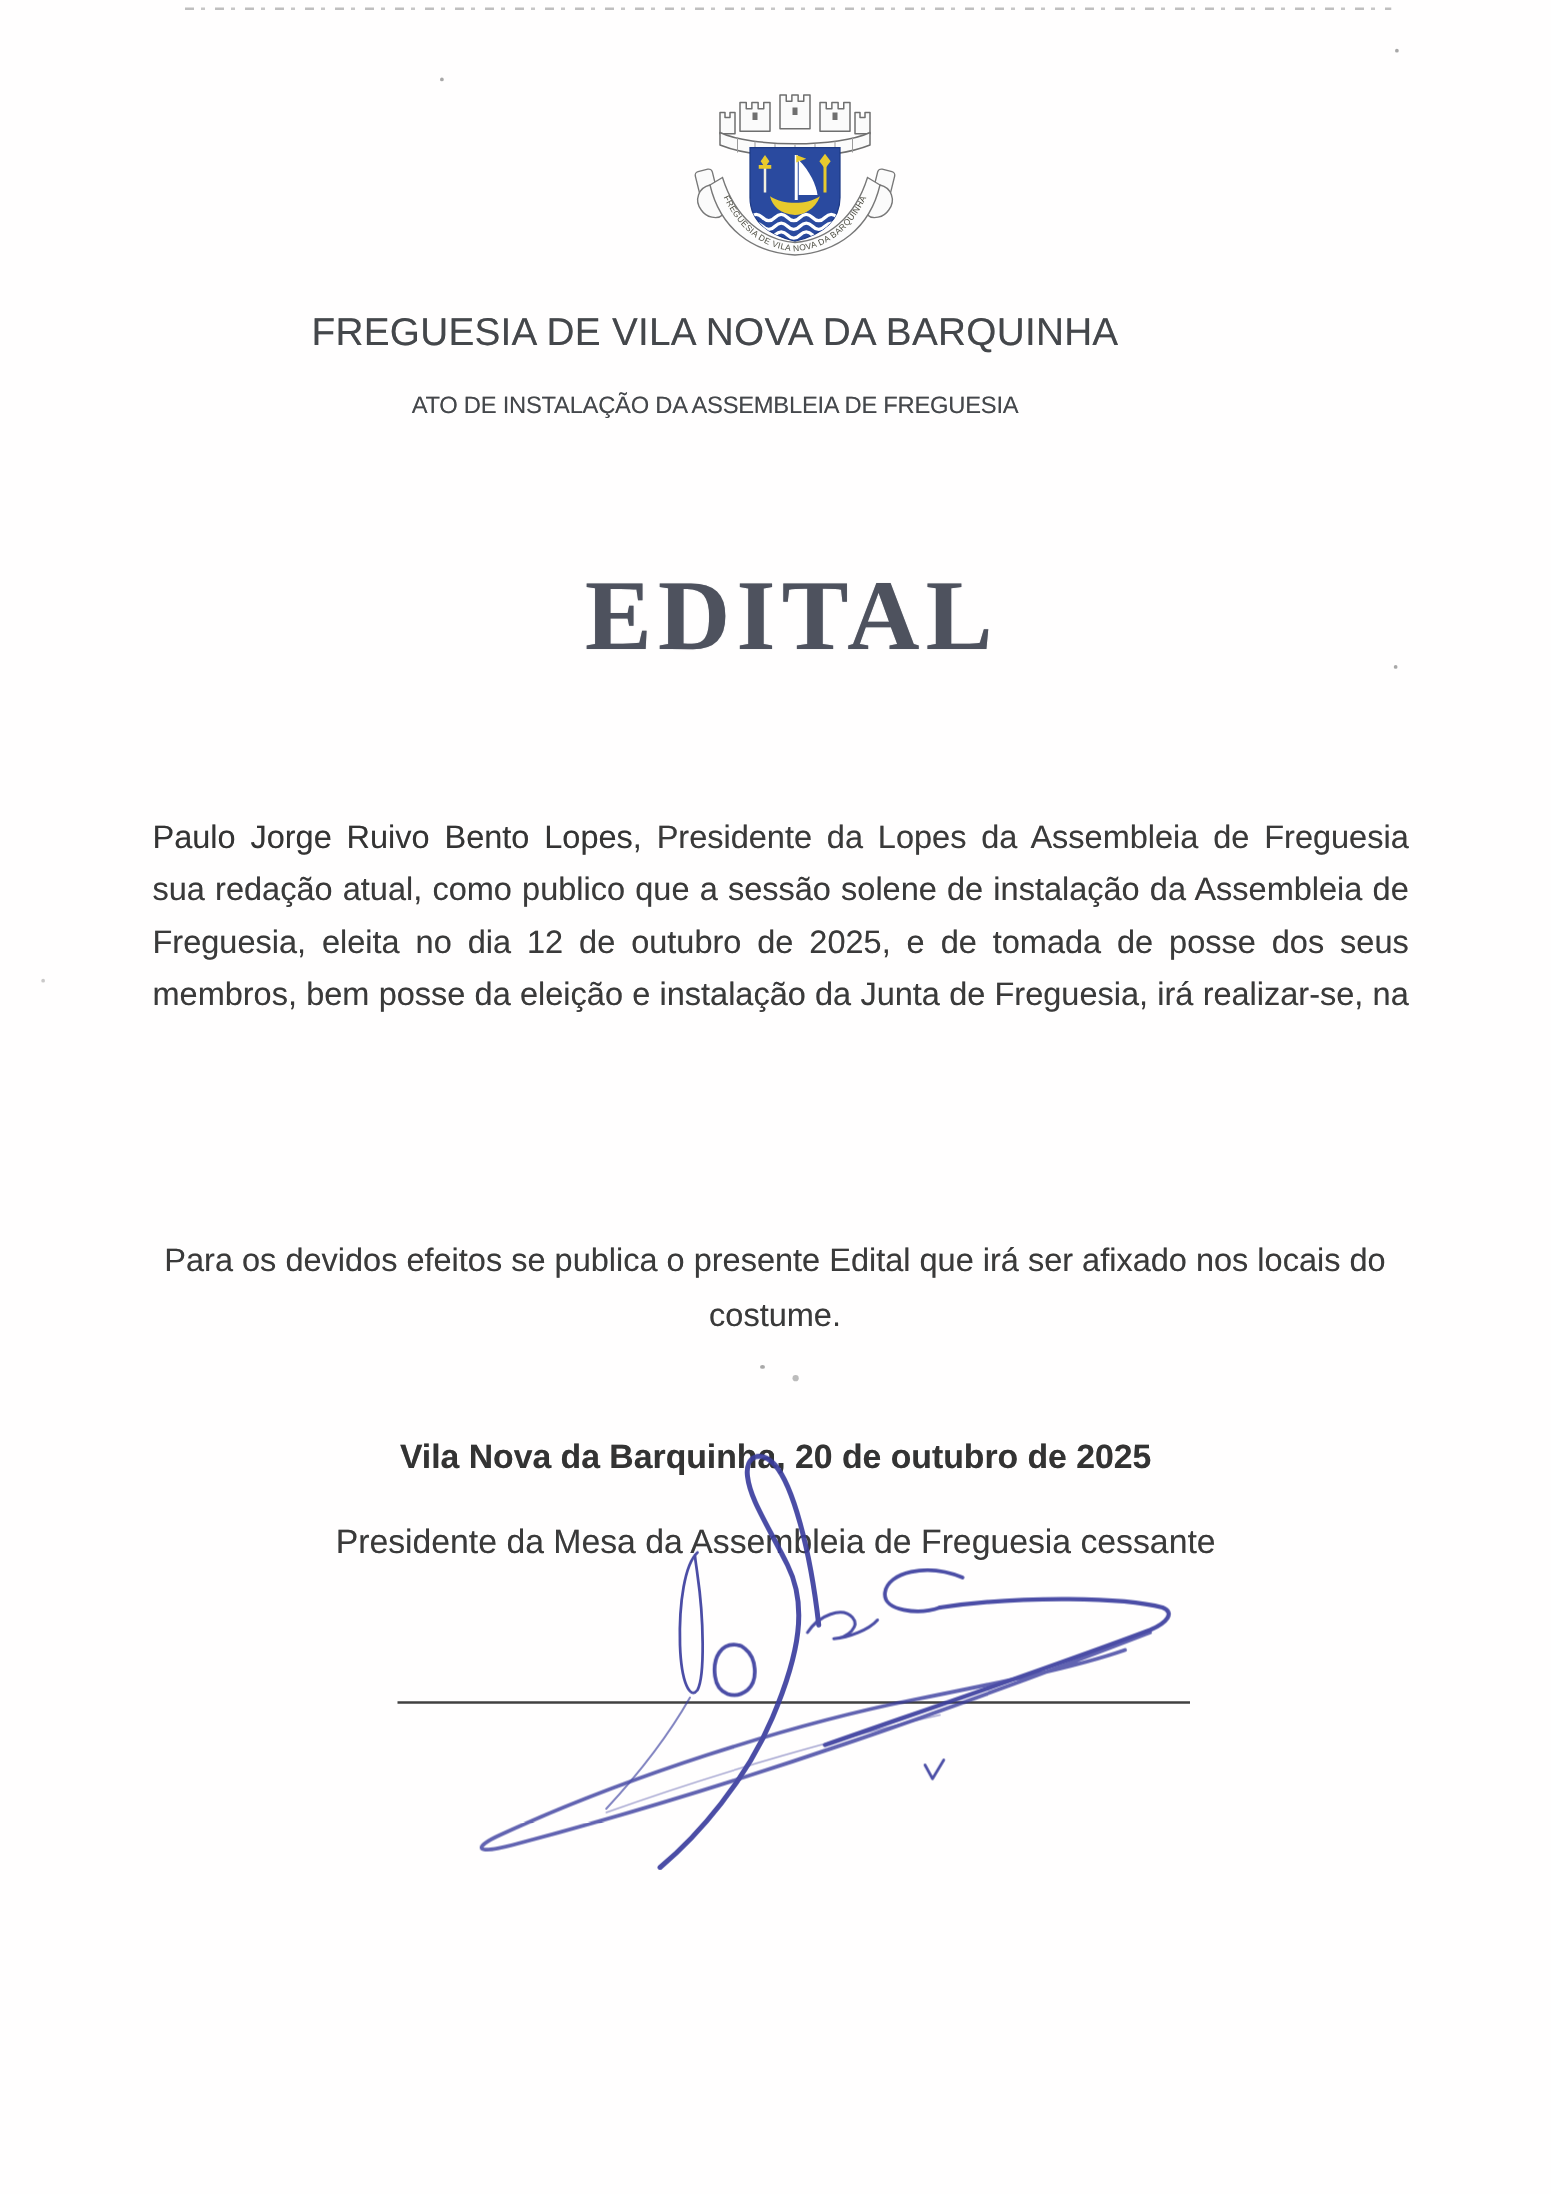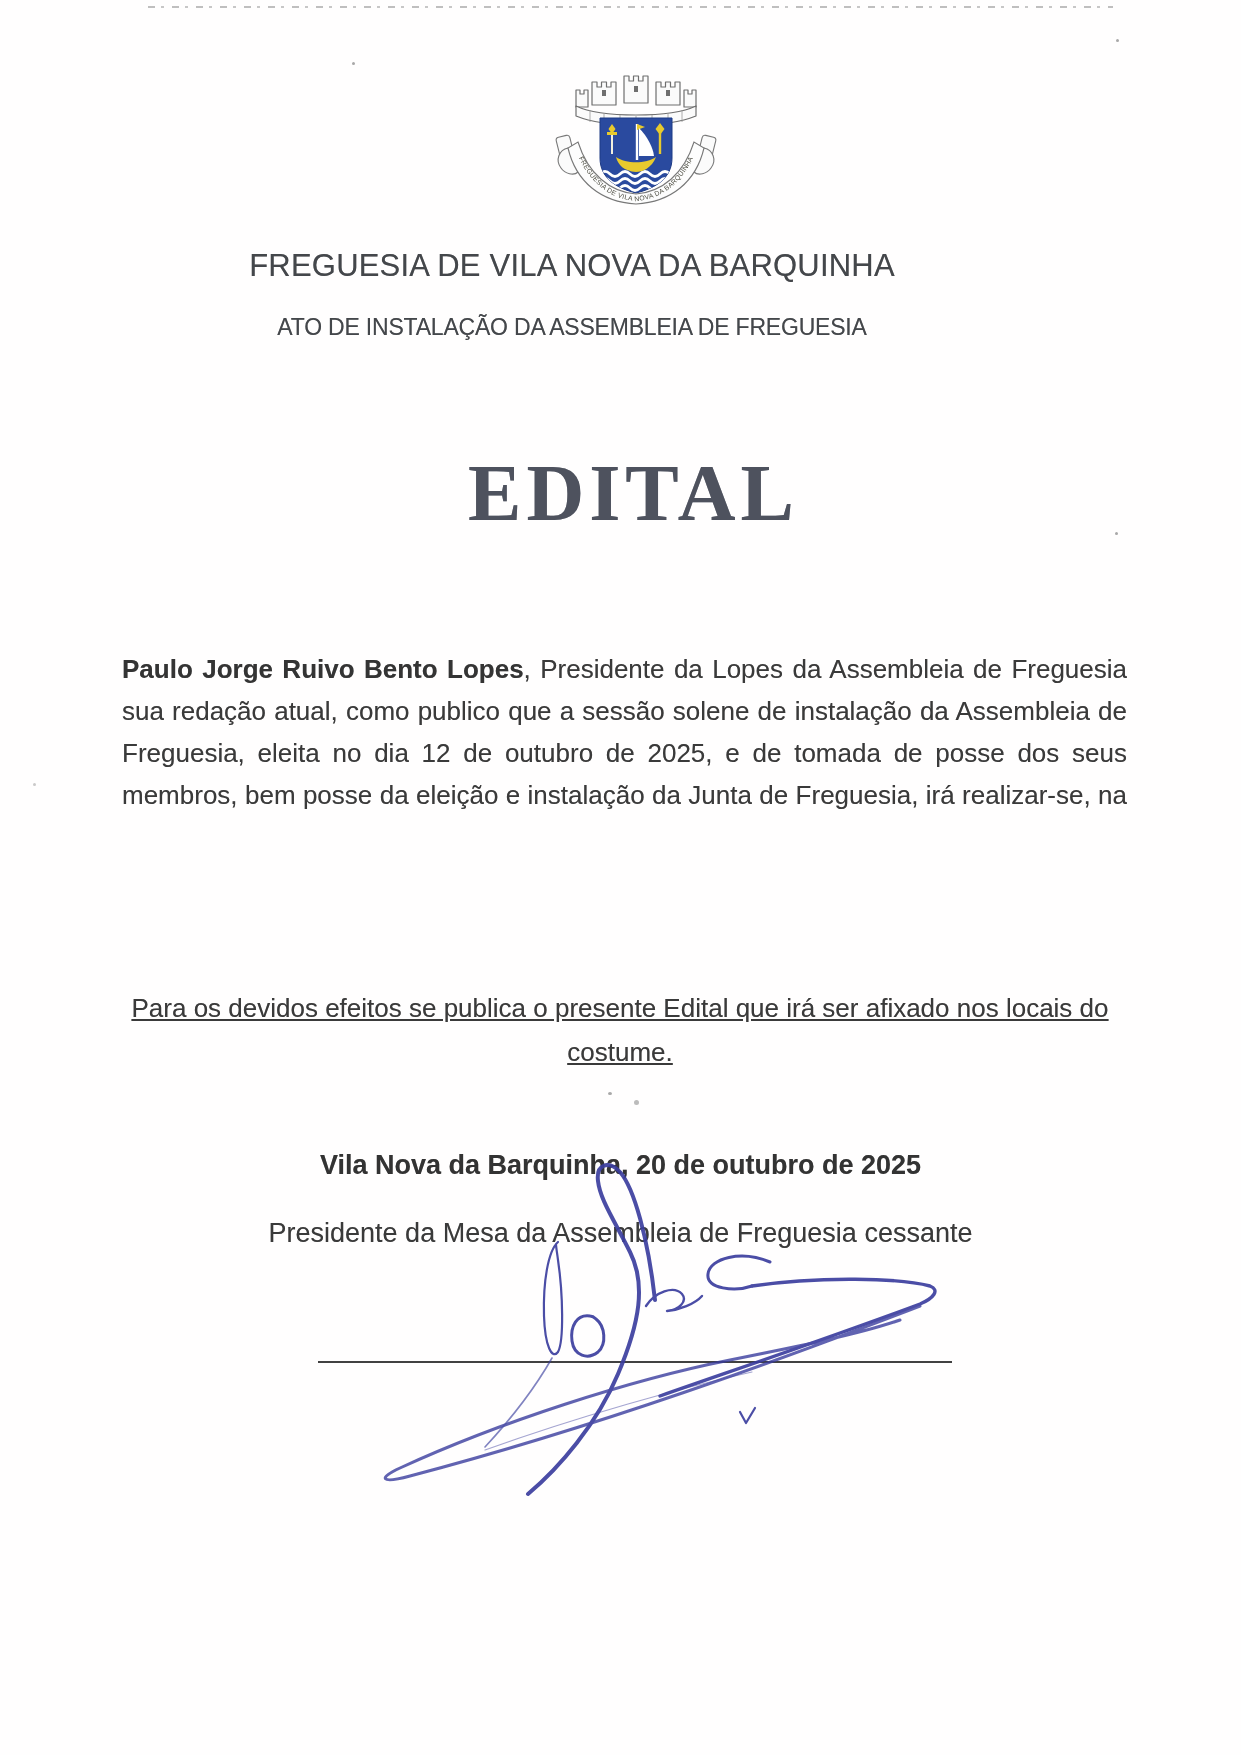--- a/index.html
+++ b/index.html
@@ -19,46 +19,46 @@
   }
   .speck{position:absolute;background:#7a7a7a;border-radius:50%;opacity:.65;}
   .crest{position:absolute;left:546px;top:70px;}
   .org-name{
     position:absolute;left:0;top:248px;width:1144px;
     text-align:center;font-size:31px;letter-spacing:.2px;
     color:#44474b;text-shadow:0 0 .5px rgba(60,60,60,.45);
   }
   .doc-subtitle{
     position:absolute;left:0;top:314px;width:1144px;
-    text-align:center;font-size:23px;letter-spacing:-.2px;
+    text-align:center;font-size:19px;letter-spacing:-.2px;
     color:#44474b;text-shadow:0 0 .5px rgba(60,60,60,.45);
   }
   .doc-title{
     position:absolute;left:13px;top:448px;width:1241px;
     text-align:center;
     font-family:"Liberation Serif",serif;font-weight:700;
     font-size:80px;letter-spacing:5px;
     color:#4e525e;text-shadow:0 0 .6px rgba(70,75,90,.5);
   }
   .body-par{
     position:absolute;left:122px;top:648px;width:1005px;
     font-size:26px;color:#3a3a3a;
     text-shadow:0 0 .5px rgba(50,50,50,.4);
   }
   .bline{
     height:42px;line-height:42px;
     text-align:justify;text-align-last:justify;
     white-space:nowrap;
   }
   .bline.last{text-align-last:left;}
-  .bline .b{font-weight:700;color:#343434;}
+  .bline .b{font-weight:400;color:#343434;}
   .closing{
     position:absolute;left:105px;top:986px;width:1030px;
     text-align:center;font-size:26px;line-height:44px;
-    color:#3a3a3a;text-shadow:0 0 .5px rgba(50,50,50,.4);text-decoration:underline;
+    color:#3a3a3a;text-shadow:0 0 .5px rgba(50,50,50,.4);
   }
   .place-date{
     position:absolute;left:0;top:1150px;width:1241px;
     text-align:center;font-size:27px;font-weight:700;color:#333;
     text-shadow:0 0 .5px rgba(40,40,40,.4);
   }
   .signer-role{
     position:absolute;left:0;top:1218px;width:1241px;
     text-align:center;font-size:27px;color:#3a3a3a;
     text-shadow:0 0 .5px rgba(50,50,50,.4);

